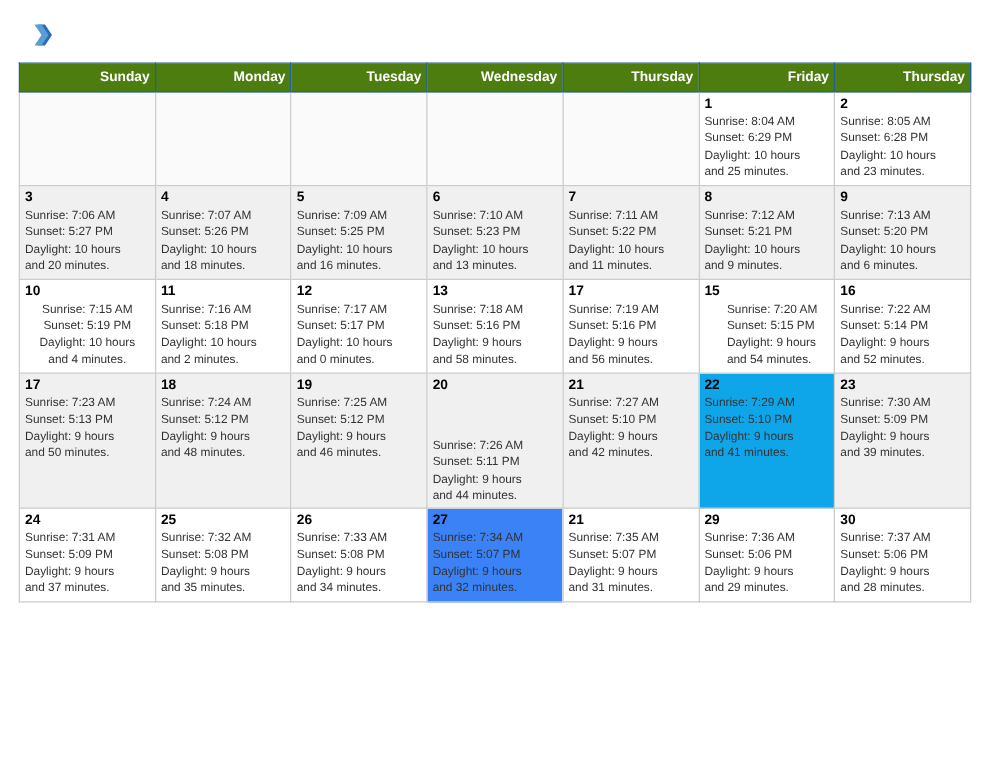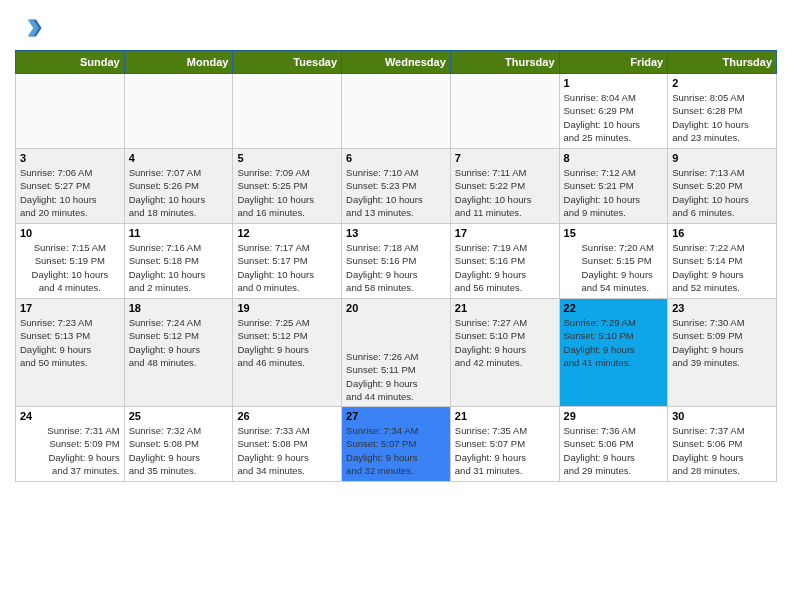--- a/index.html
+++ b/index.html
@@ -295,21 +295,21 @@
             <span class="day-num">23</span>
             <div class="day-info" style="white-space: pre-line;">Sunrise: 7:30 AM
 Sunset: 5:09 PM
 Daylight: 9 hours
 and 39 minutes.</div>
           </td>
         </tr>
         <tr>
           <td style="background: rgb(255, 255, 255);">
             <span class="day-num">24</span>
-            <div class="day-info" style="white-space: pre-line; text-align: right;">Sunrise: 7:31 AM
+            <div class="day-info" style="white-space: pre-line;">Sunrise: 7:31 AM
 Sunset: 5:09 PM
 Daylight: 9 hours
 and 37 minutes.</div>
           </td>
           <td style="background: rgb(255, 255, 255);">
             <span class="day-num">25</span>
             <div class="day-info" style="white-space: pre-line;">Sunrise: 7:32 AM
 Sunset: 5:08 PM
 Daylight: 9 hours
 and 35 minutes.</div>

